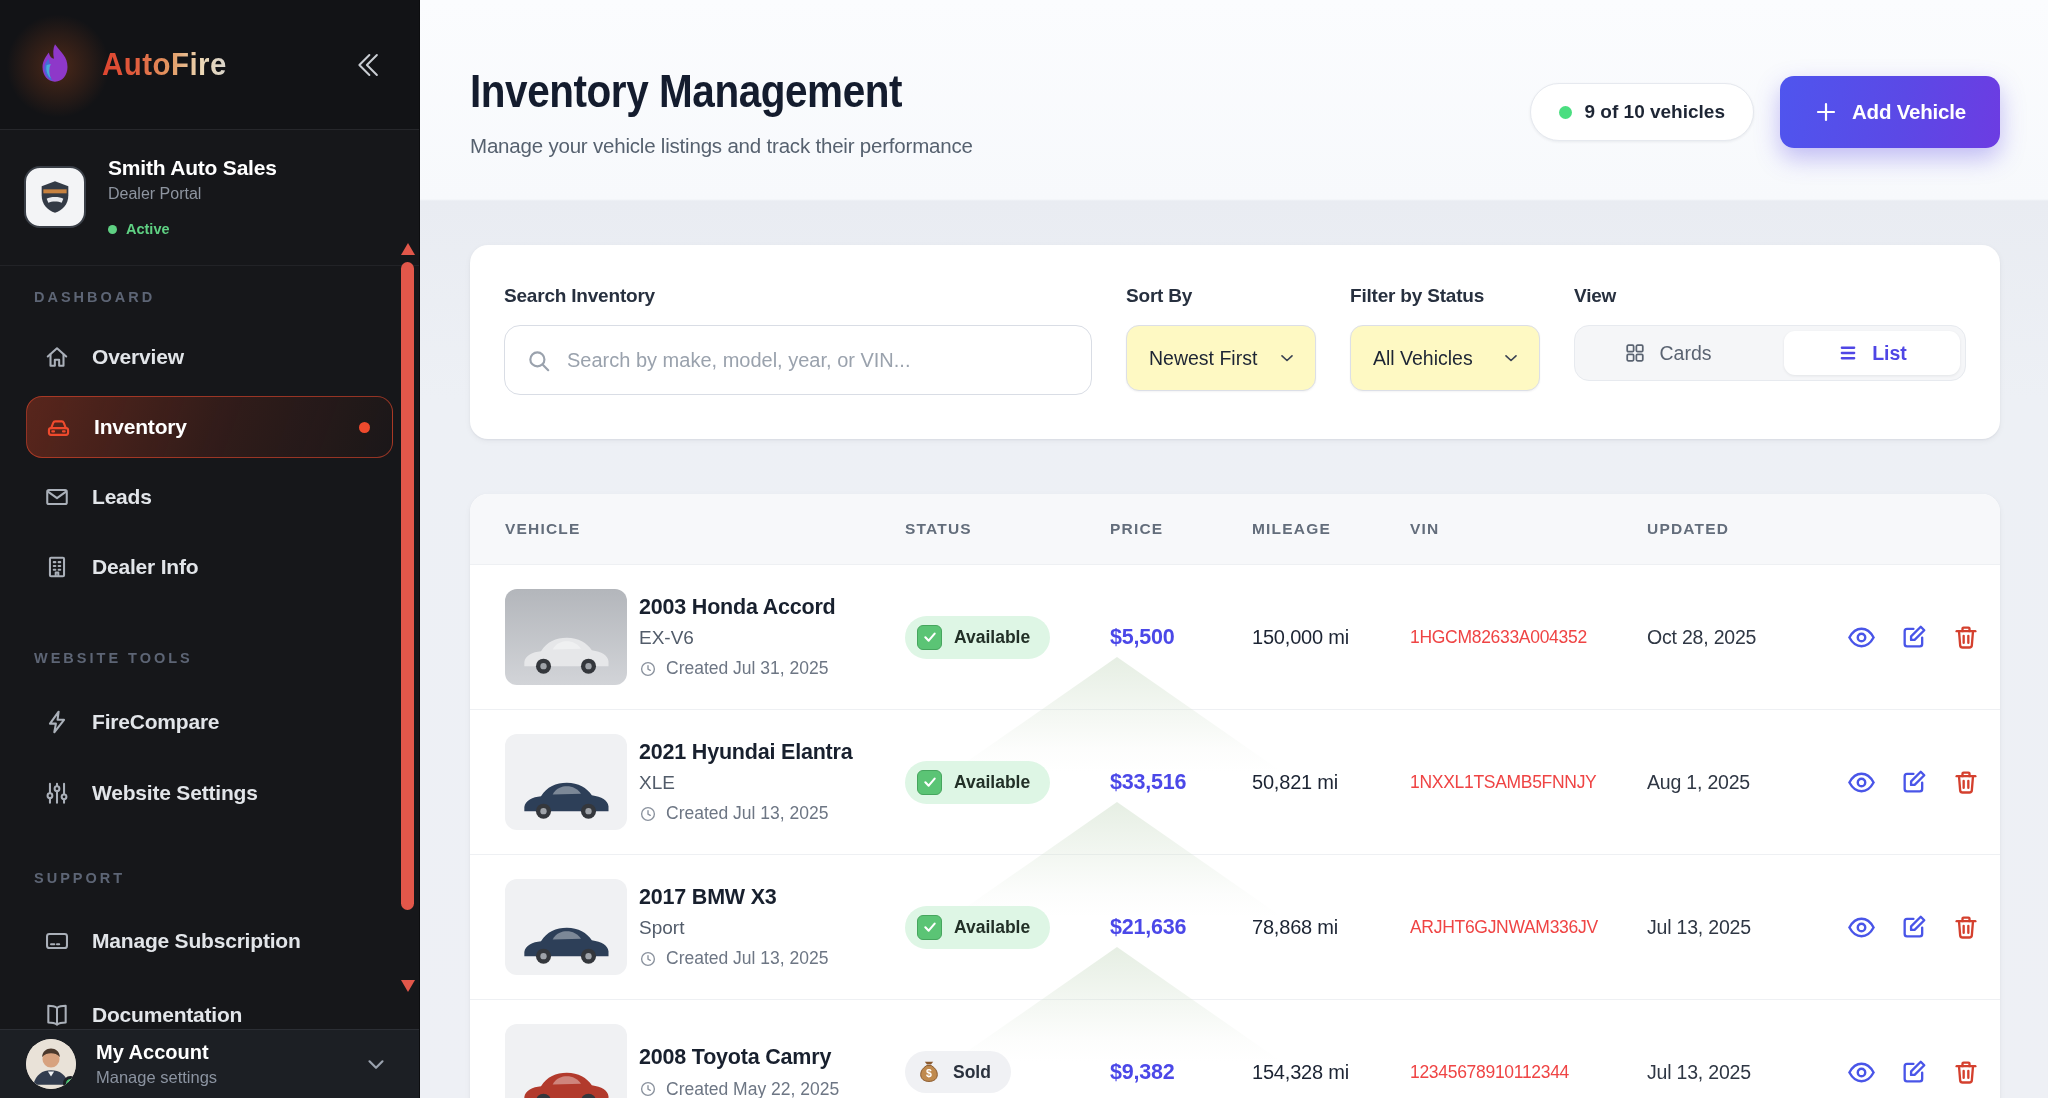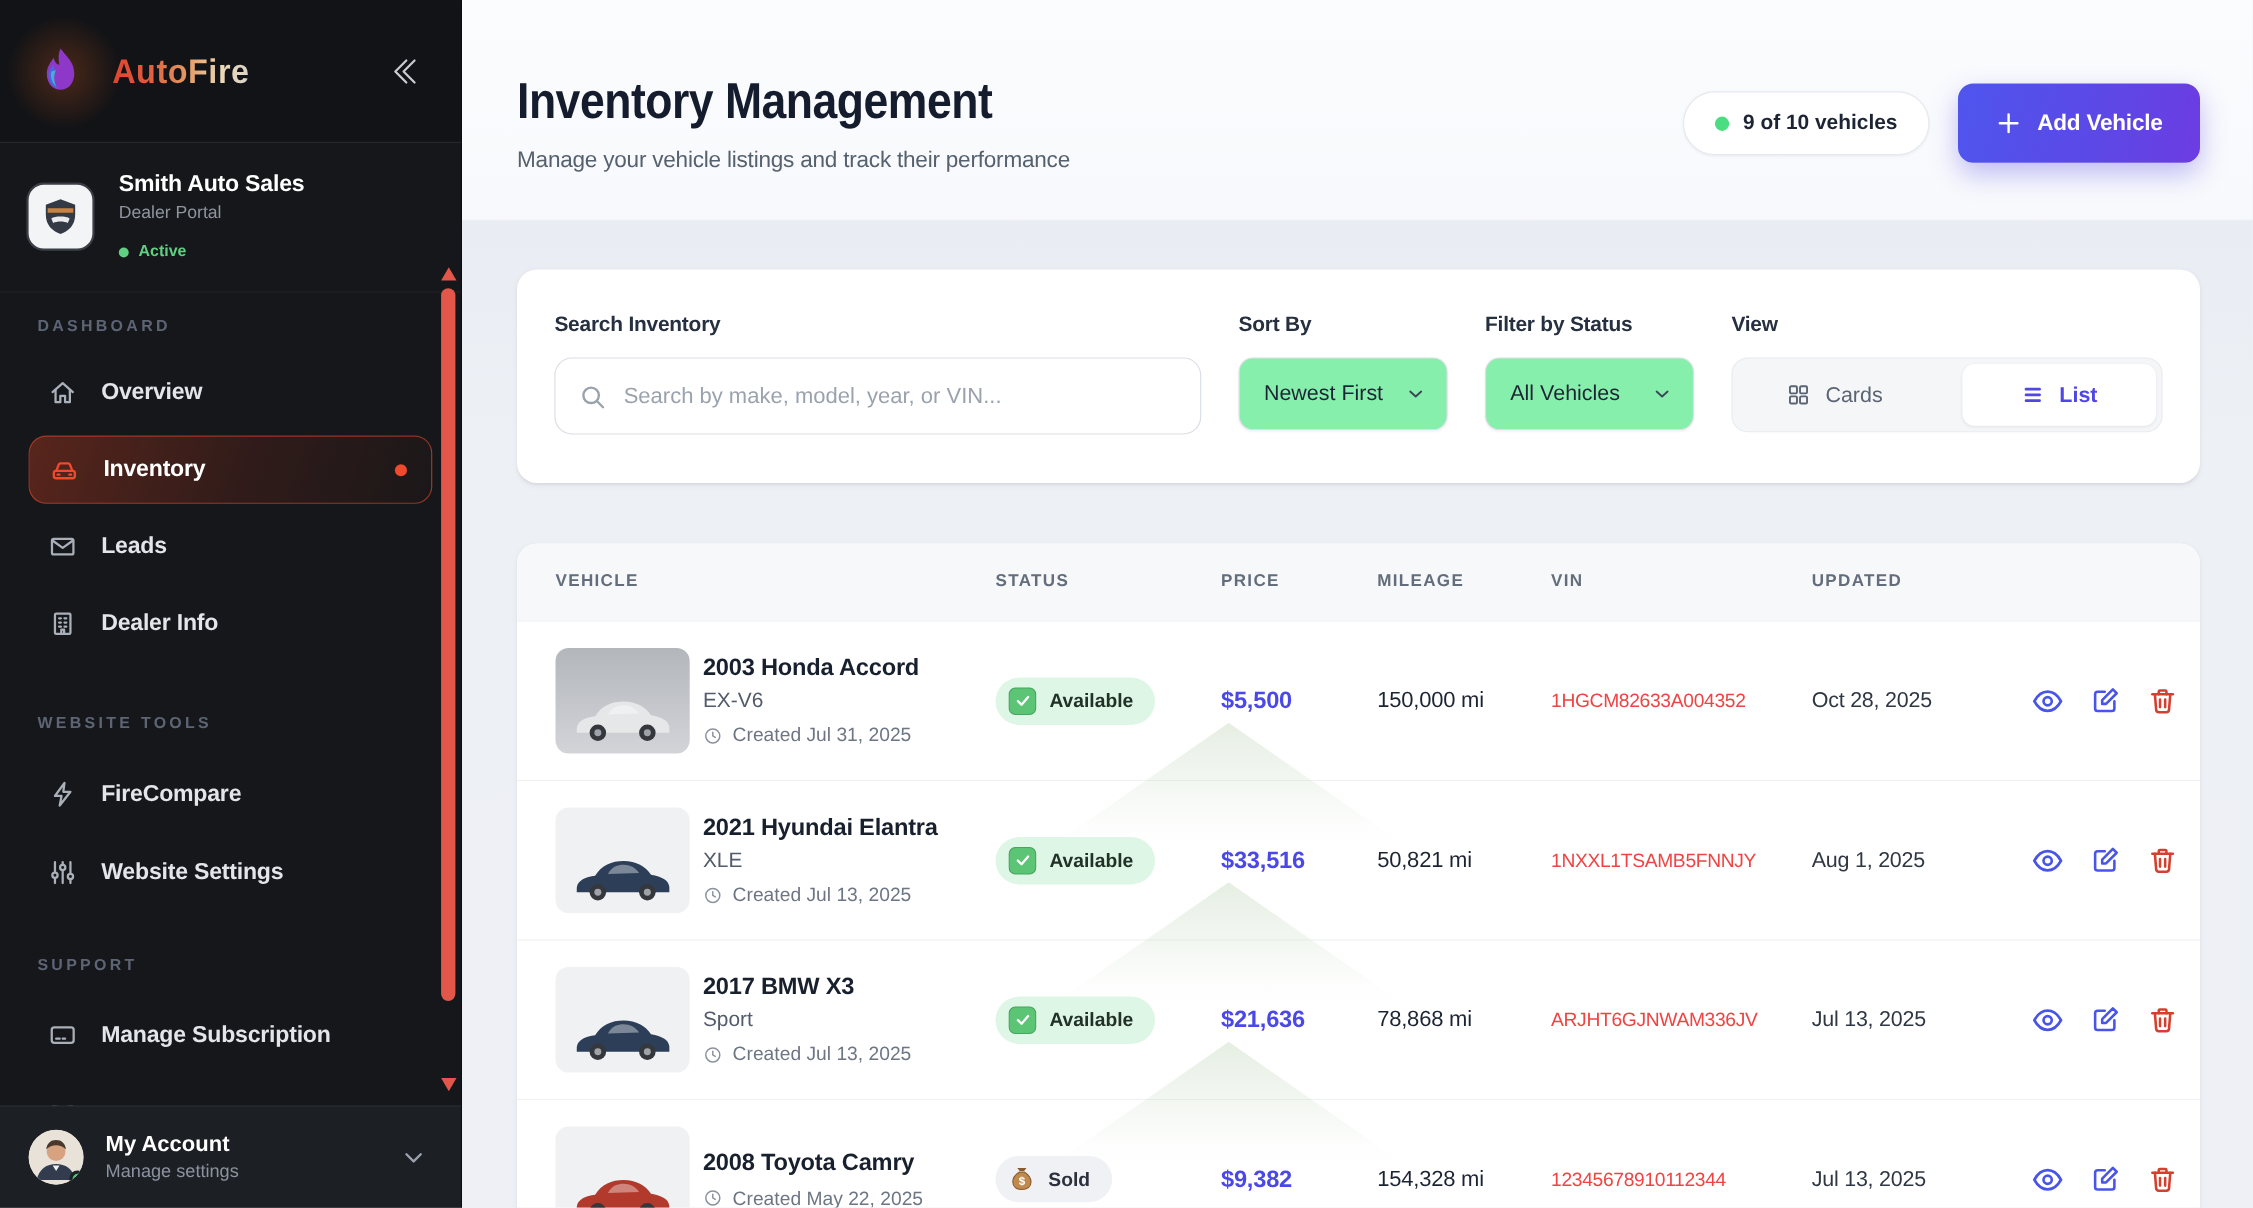--- a/index.html
+++ b/index.html
@@ -32,21 +32,21 @@
   .mt21 { margin-top:21px; } .mt8 { margin-top:8px; } .mt25 { margin-top:25px; } .mt9 { margin-top:9px; } .mt24 { margin-top:24px; } .mt12 { margin-top:12px; }
   .nav-item.active { background:linear-gradient(110deg, rgba(198,62,32,.38) 0%, rgba(140,45,26,.22) 55%, rgba(60,28,20,.14) 100%); border:1px solid rgba(226,72,45,.6); color:#fff; }
   .nav-item.active .nicon { color:#ef4a2d; }
   .red-dot { position:absolute; right:22px; width:11px; height:11px; border-radius:50%; background:#ef4a2d; }
 
   
   .sb-thumb { position:absolute; right:5px; top:262px; width:13px; height:648px; background:#e2574a; border-radius:7px; cursor:pointer; }
   .sb-up { position:absolute; right:4px; top:243px; width:0; height:0; border-left:7.5px solid transparent; border-right:7.5px solid transparent; border-bottom:12px solid #e2574a; cursor:pointer; }
   .sb-down { position:absolute; right:4px; top:980px; width:0; height:0; border-left:7.5px solid transparent; border-right:7.5px solid transparent; border-top:12px solid #e2574a; cursor:pointer; }
 
-  .account-footer { position:absolute; left:0; right:0; bottom:0; height:93px; background:#1c1f24; border-top:1px solid #2b2e34; display:flex; align-items:center; gap:20px; padding:0 30px 0 26px; cursor:pointer; z-index:5; }
+  .account-footer { position:absolute; left:0; right:0; bottom:0; height:69px; background:#1c1f24; border-top:1px solid #2b2e34; display:flex; align-items:center; gap:20px; padding:0 30px 0 26px; cursor:pointer; z-index:5; }
   .acct-avatar { position:relative; width:50px; height:50px; border-radius:50%; background:#e9e2d8; overflow:hidden; flex:0 0 50px; }
   .acct-dot { position:absolute; right:-2px; bottom:-2px; width:15px; height:15px; border-radius:50%; background:#44c26d; border:3px solid #1c1f24; z-index:2; }
   .acct-name { color:#fff; font-size:20px; font-weight:700; }
   .acct-sub { color:#8b93a0; font-size:16.5px; margin-top:4px; }
   .acct-chevron { margin-left:auto; color:#9aa2ae; }
 
   
   .main { flex:1; height:1098px; background:linear-gradient(180deg,#fbfcfe 0px,#f7f9fc 199px,#e9ecf2 201px,#edf0f5 400px,#eef0f5 100%); padding:0 48px 0 50px; overflow:hidden; }
   .page-header { display:flex; justify-content:space-between; align-items:flex-start; padding-top:64px; height:200px; }
   .page-title { font-size:46px; font-weight:700; color:#141c2e; letter-spacing:-.5px; transform:scaleX(.88); transform-origin:left; white-space:nowrap; }
@@ -57,24 +57,24 @@
   .add-btn { display:flex; align-items:center; gap:14px; background:linear-gradient(100deg,#4f55ee 0%,#5b49e6 55%,#6c3ce2 100%); color:#fff; font-size:20.5px; font-weight:700; border:none; border-radius:14px; padding:0 34px; height:72px; cursor:pointer; box-shadow:0 10px 24px rgba(86,70,230,.35); letter-spacing:-.2px; }
 
   
   .filter-card { margin-top:45px; background:#fff; border-radius:18px; box-shadow:0 1px 2px rgba(16,24,40,.05),0 2px 6px rgba(16,24,40,.05); padding:40px 34px 44px 34px; display:flex; gap:34px; }
   .fgroup { display:flex; flex-direction:column; }
   .flabel { font-size:19px; font-weight:700; color:#27303f; margin-bottom:18px; letter-spacing:-.2px; }
   .search-wrap { position:relative; width:588px; }
   .search-input { width:100%; height:70px; border:1.5px solid #d9dde5; border-radius:16px; padding:0 20px 0 62px; font-size:20px; color:#1d2534; outline:none; font-family:inherit; }
   .search-input::placeholder { color:#9aa2ad; }
   .search-icon { position:absolute; left:22px; top:23px; color:#9aa2ad; }
-  .select { display:flex; align-items:center; justify-content:space-between; width:190px; height:66px; background:#86efac; border:1.5px solid #dcdfe7; border-radius:13px; padding:0 18px 0 22px; font-size:19.5px; color:#1d2534; cursor:pointer; box-shadow:0 1px 2px rgba(16,24,40,.05); }
+  .select { display:flex; align-items:center; justify-content:space-between; width:190px; height:66px; background:#fef9c3; border:1.5px solid #dcdfe7; border-radius:13px; padding:0 18px 0 22px; font-size:19.5px; color:#1d2534; cursor:pointer; box-shadow:0 1px 2px rgba(16,24,40,.05); }
   .select .chev { color:#3c4454; }
   .fg-view { flex:1; }
-  .view-toggle { display:flex; background:#f5f6f8; border:1.5px solid #e7eaef; border-radius:15px; padding:5px; height:68px;gap:28px; }
+  .view-toggle { display:flex; background:#f5f6f8; border:1.5px solid #e7eaef; border-radius:15px; padding:5px; height:56px;gap:28px; }
   .seg { flex:1; display:flex; align-items:center; justify-content:center; gap:13px; font-size:19.5px; color:#5b6472; background:none; border:none; border-radius:11px; cursor:pointer; font-family:inherit; }
   .seg.selected { background:#fff; color:#4f46e5; font-weight:600; box-shadow:0 1px 3px rgba(16,24,40,.08); }
 
   
   .table-card { margin-top:55px; background:#fff; border-radius:18px; box-shadow:0 1px 2px rgba(16,24,40,.05),0 2px 6px rgba(16,24,40,.05); overflow:hidden; }
   .tgrid { display:grid; grid-template-columns:400px 205px 142px 158px 237px 200px 1fr; align-items:center; padding:0 40px 0 35px; }
   .thead { height:70px; background:#f7f8fa; }
   .th { font-size:15.5px; font-weight:700; color:#636d7b; letter-spacing:1.2px; }
   .trow { height:145px; border-top:1px solid #eef0f3; position:relative; }
   .v-cell { display:flex; align-items:center; gap:12px; position:relative; z-index:2; }

